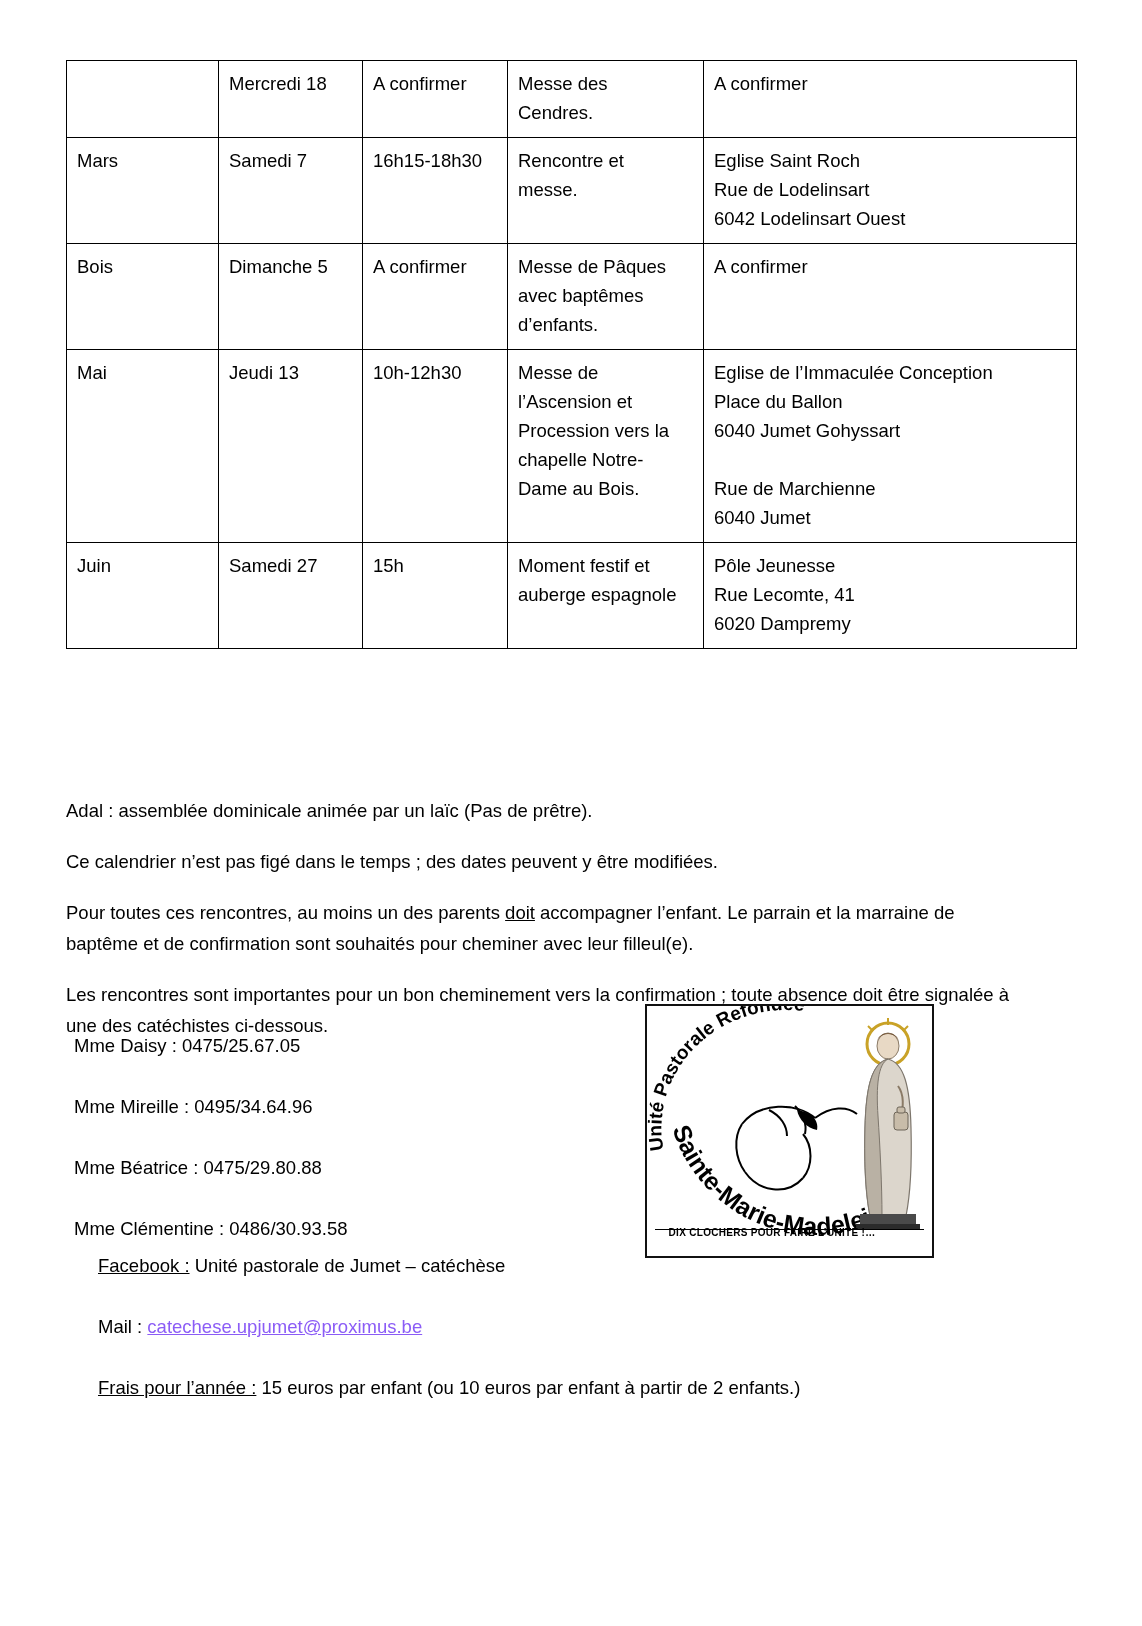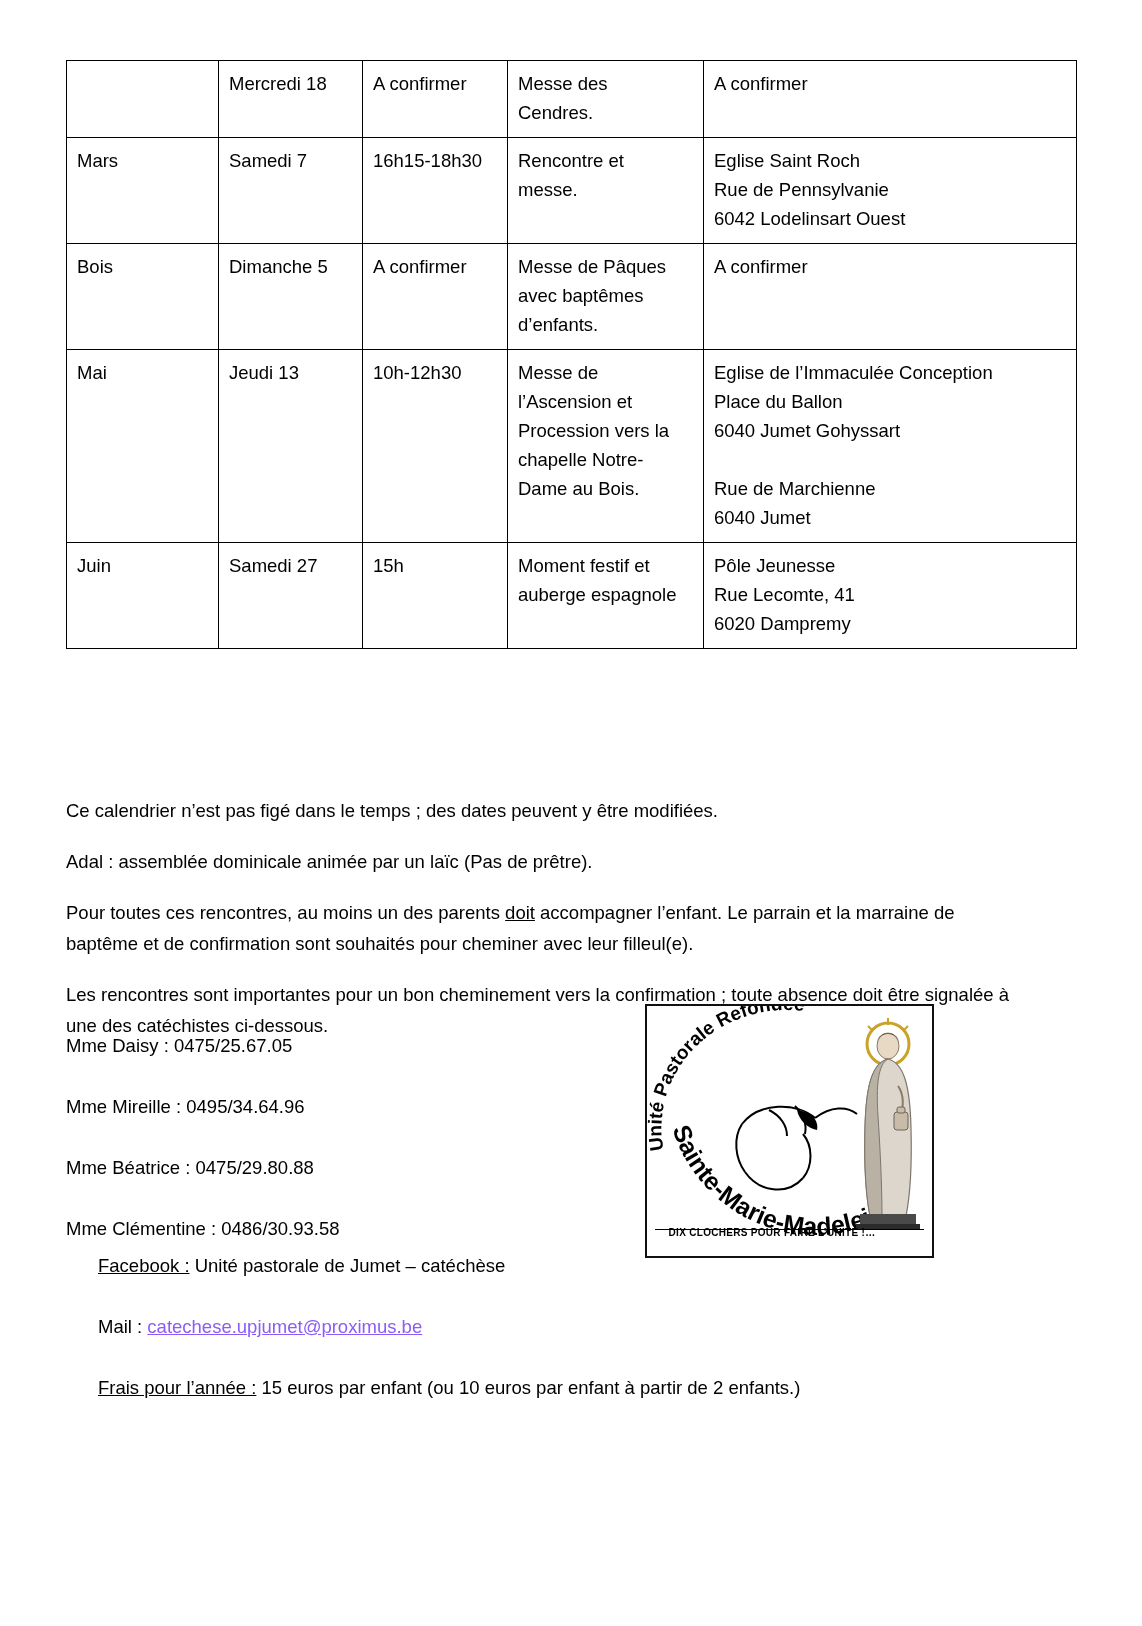--- a/index.html
+++ b/index.html
@@ -60,21 +60,21 @@
     line-height: 31px;
   }
   .notes p {
     margin: 0 0 20px 0;
   }
   .u { text-decoration: underline; }
   .b-u { font-weight: normal; text-decoration: underline; }
 
   .contacts {
     position: absolute;
-    left: 66px;
+    left: 74px;
     top: 1030px;
     font-size: 18.5px;
     line-height: 31px;
     width: 520px;
   }
   .contacts p { margin: 0 0 30px 0; }
 
   .footer-block {
     position: absolute;
     left: 66px;
@@ -163,21 +163,21 @@
           <tr>
             <td>Mars</td>
             <td>Samedi 7</td>
             <td>16h15-18h30</td>
             <td>
               <span class="cell-line">Rencontre et</span>
               <span class="cell-line">messe.</span>
             </td>
             <td>
               <span class="cell-line">Eglise Saint Roch</span>
-              <span class="cell-line">Rue de Pennsylvanie</span>
+              <span class="cell-line">Rue de Lodelinsart</span>
               <span class="cell-line">6042 Lodelinsart Ouest</span>
             </td>
           </tr>
           <tr>
             <td>Bois</td>
             <td>Dimanche 5</td>
             <td>A confirmer</td>
             <td>
               <span class="cell-line">Messe de Pâques</span>
               <span class="cell-line">avec baptêmes</span>
@@ -219,22 +219,22 @@
               <span class="cell-line">Pôle Jeunesse</span>
               <span class="cell-line">Rue Lecomte, 41</span>
               <span class="cell-line">6020 Dampremy</span>
             </td>
           </tr>
         </tbody>
     </table>
   </div>
 
   <div class="notes">
+    <p>Adal : assemblée dominicale animée par un laïc (Pas de prêtre).</p>
     <p>Ce calendrier n’est pas figé dans le temps ; des dates peuvent y être modifiées.</p>
-    <p>Adal : assemblée dominicale animée par un laïc (Pas de prêtre).</p>
     <p><span>Pour toutes ces rencontres, au moins un des parents </span><span class="b-u">doit</span><span> accompagner l’enfant. Le parrain et la marraine de baptême et de confirmation sont souhaités pour cheminer avec leur filleul(e).</span></p>
     <p>Les rencontres sont importantes pour un bon cheminement vers la confirmation ; toute absence doit être signalée à une des catéchistes ci-dessous.</p>
   </div>
 
   <div class="contacts">
     <p>Mme Daisy : 0475/25.67.05</p>
     <p>Mme Mireille : 0495/34.64.96</p>
     <p>Mme Béatrice : 0475/29.80.88</p>
     <p>Mme Clémentine : 0486/30.93.58</p>
   </div>

